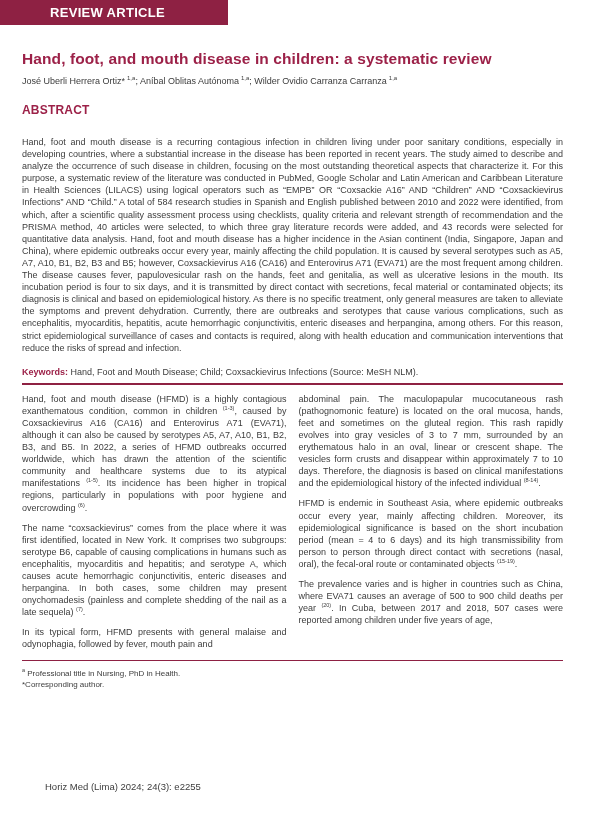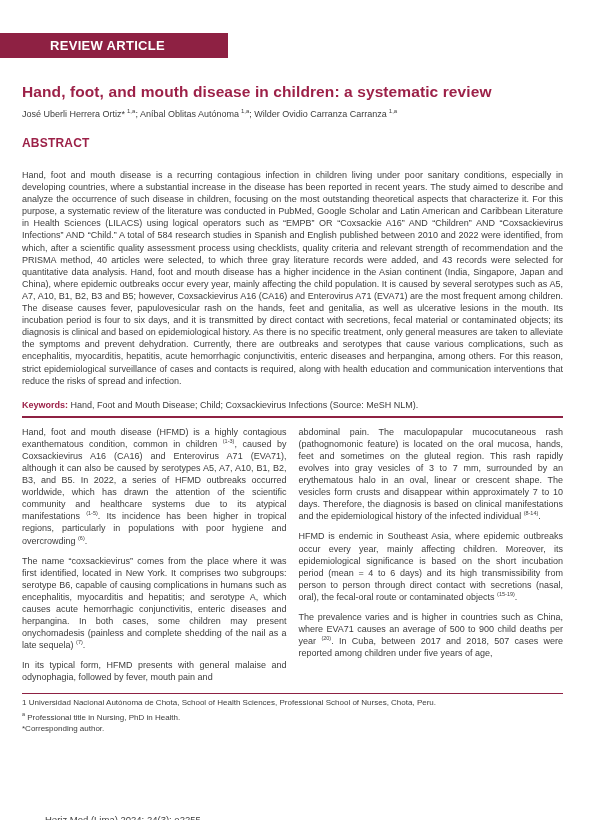--- a/index.html
+++ b/index.html
@@ -4,21 +4,21 @@
 <style>
   html,body{margin:0;padding:0;background:#ffffff;}
   body{
     width:605px;height:820px;overflow:hidden;
     font-family:"Liberation Sans","DejaVu Sans",sans-serif;
     color:#3c3c3c;
     -webkit-font-smoothing:antialiased;
   }
   .page{position:relative;width:605px;height:820px;background:#fff;}
   .banner{
-    margin-top:33px;width:228px;height:25px;
+    width:228px;height:25px;
     background:#8e2143;display:flex;align-items:center;
   }
   .banner span{
     color:#ffffff;font-weight:bold;font-size:13px;letter-spacing:.3px;
     padding-left:50px;white-space:nowrap;
   }
   .content{padding:0 42px 0 22px;}
   .title{
     margin:25px 0 0 0;font-size:15.5px;font-weight:bold;color:#9c2148;
     letter-spacing:.1px;
@@ -87,21 +87,20 @@
       <div class="col">
         <p>abdominal pain. The maculopapular mucocutaneous rash (pathognomonic feature) is located on the oral mucosa, hands, feet and sometimes on the gluteal region. This rash rapidly evolves into gray vesicles of 3 to 7 mm, surrounded by an erythematous halo in an oval, linear or crescent shape. The vesicles form crusts and disappear within approximately 7 to 10 days. Therefore, the diagnosis is based on clinical manifestations and the epidemiological history of the infected individual <sup>(8-14)</sup>.</p>
         <p>HFMD is endemic in Southeast Asia, where epidemic outbreaks occur every year, mainly affecting children. Moreover, its epidemiological significance is based on the short incubation period (mean = 4 to 6 days) and its high transmissibility from person to person through direct contact with secretions (nasal, oral), the fecal-oral route or contaminated objects <sup>(15-19)</sup>.</p>
         <p>The prevalence varies and is higher in countries such as China, where EVA71 causes an average of 500 to 900 child deaths per year <sup>(20)</sup>. In Cuba, between 2017 and 2018, 507 cases were reported among children under five years of age,</p>
       </div>
     </div>
 
     <div class="footnote-rule-wrap">
       <hr class="rule thin">
       <div class="footnotes">
-        <p>1 Universidad Nacional Autónoma de Chota, School of Health Sciences, Professional School of Nurses, Chota, Peru.</p>
         <p><sup>a</sup><span> Professional title in Nursing, PhD in Health.</span></p>
         <p>*Corresponding author.</p>
       </div>
     </div>
 
   </div>
 
   <div class="footer">Horiz Med (Lima) 2024; 24(3): e2255</div>
 
 </div>

